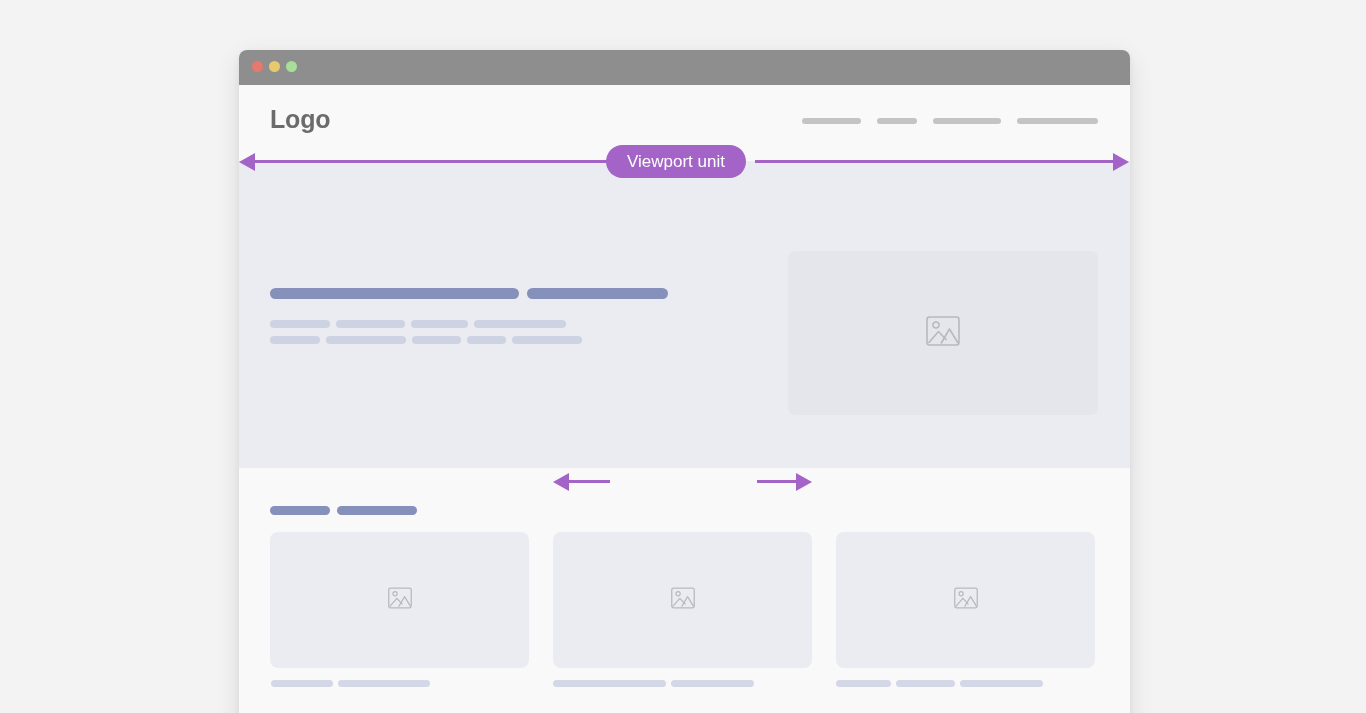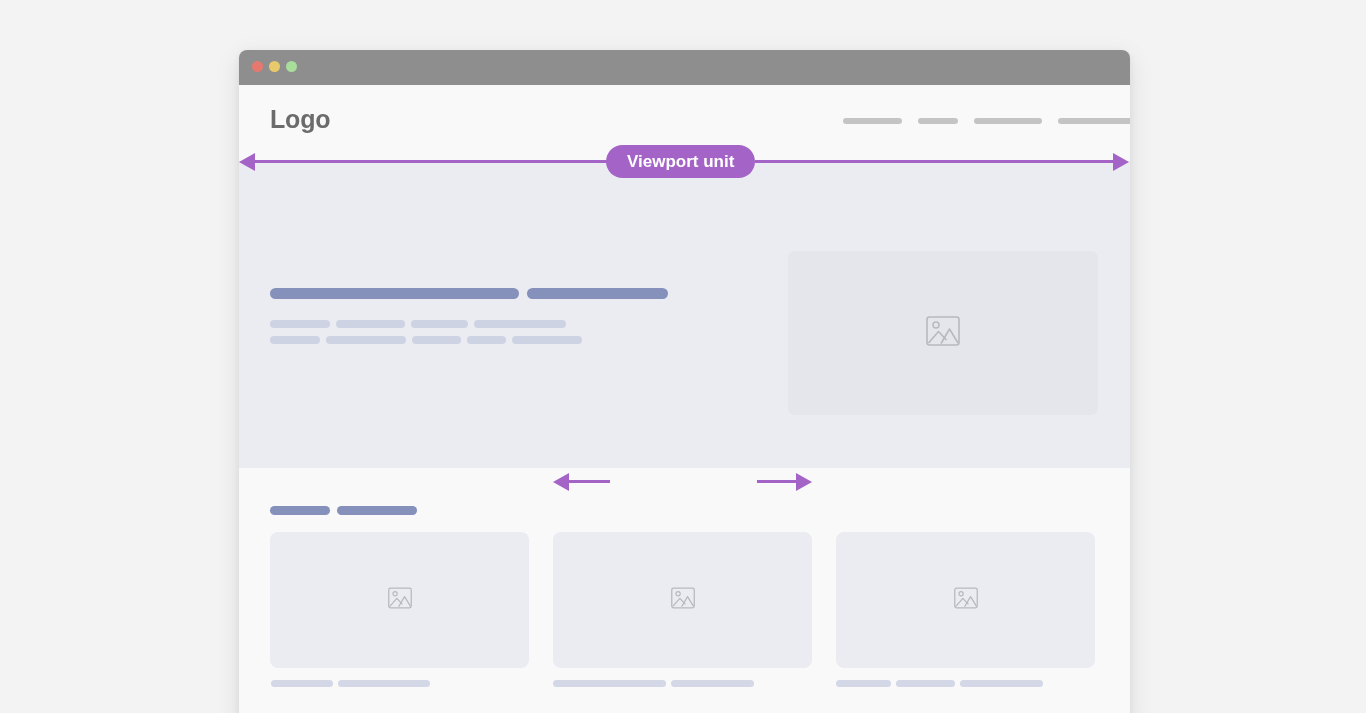--- a/index.html
+++ b/index.html
@@ -47,21 +47,20 @@
   .dot.green  { left: 47px;  background: #a9dd9b; }
 
   
   #site-header {
     position: absolute;
     left: 0;
     top: 35px;
     width: 100%;
     height: 76px;
     background: #faf9fa;
-    padding-left: 41px;
   }
   #logo-text {
     position: absolute;
     left: 31px;
     top: 20px;
     font-size: 25px;
     font-weight: bold;
     color: #6b6b6b;
     letter-spacing: -0.2px;
   }
@@ -201,21 +200,20 @@
     position: absolute;
     background: #a463c6;
     color: #ffffff;
     border-radius: 17px;
     font-size: 17px;
     line-height: 33px;
     height: 33px;
     padding: 0 21px;
     white-space: nowrap;
     text-align: left;
-    font-weight: bold;
   }
 
   
   #viewport-measure { position: absolute; left: 0; top: 0; width: 1366px; height: 713px; pointer-events: none; }
   #viewport-line-left  { left: 252px;  top: 160px; width: 358px; }
   #viewport-line-right { left: 755px;  top: 160px; width: 360px; }
   #viewport-arrow-left  { left: 239px; top: 153px; }
   #viewport-arrow-right { left: 1113px; top: 153px; }
   #viewport-badge { left: 606px; top: 145px; }
 

